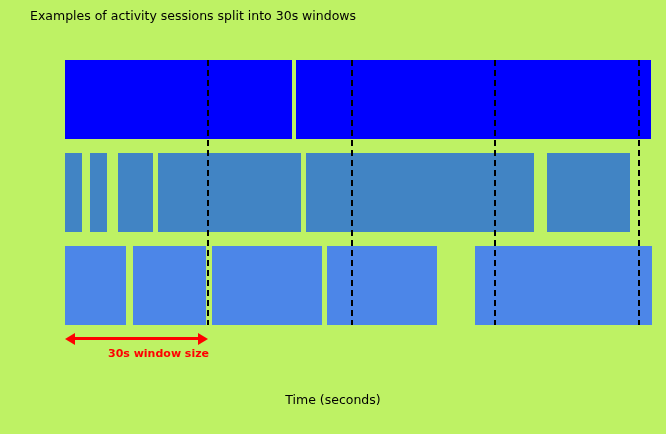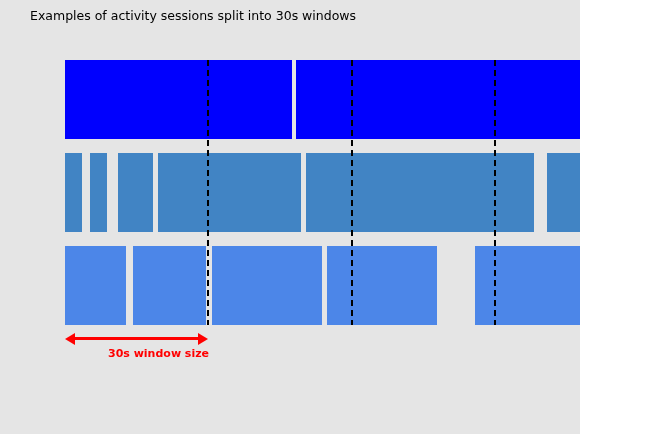--- a/index.html
+++ b/index.html
@@ -1,19 +1,19 @@
 <!DOCTYPE html>
 <html><head>
 <meta charset="utf-8">
 <style>
   html,body{margin:0;padding:0;background:#ffffff;}
   .canvas{
     position:relative;
-    width:580px;height:434px;
-    background:#e5e5e5;
+    width:666px;height:434px;
+    background:#bef264;
     overflow:hidden;
     font-family:"DejaVu Sans","Liberation Sans",sans-serif;
   }
   .fig-title{
     position:absolute;left:30px;top:8px;
     font-size:12.5px;color:#000;white-space:nowrap;
   }
   .xaxis-label{
     position:absolute;left:0;top:392px;width:100%;
     text-align:center;font-size:12.5px;color:#000;
@@ -67,14 +67,15 @@
       <div class="vline" style="left: 637.96px;"></div>
     </div>
 
   <div id="arrow">
     <span class="arrow-head left" style="left: 65px;"></span>
     <span class="arrow-line" style="left: 73px; width: 127.49px;"></span>
     <span class="arrow-head right" style="left: 198.49px;"></span>
     <span class="arrow-label" style="left: 108px; text-align: center;">30s window size</span>
   </div>
 
+  <div class="xaxis-label">Time (seconds)</div>
 
 </div>
 
 </body></html>

